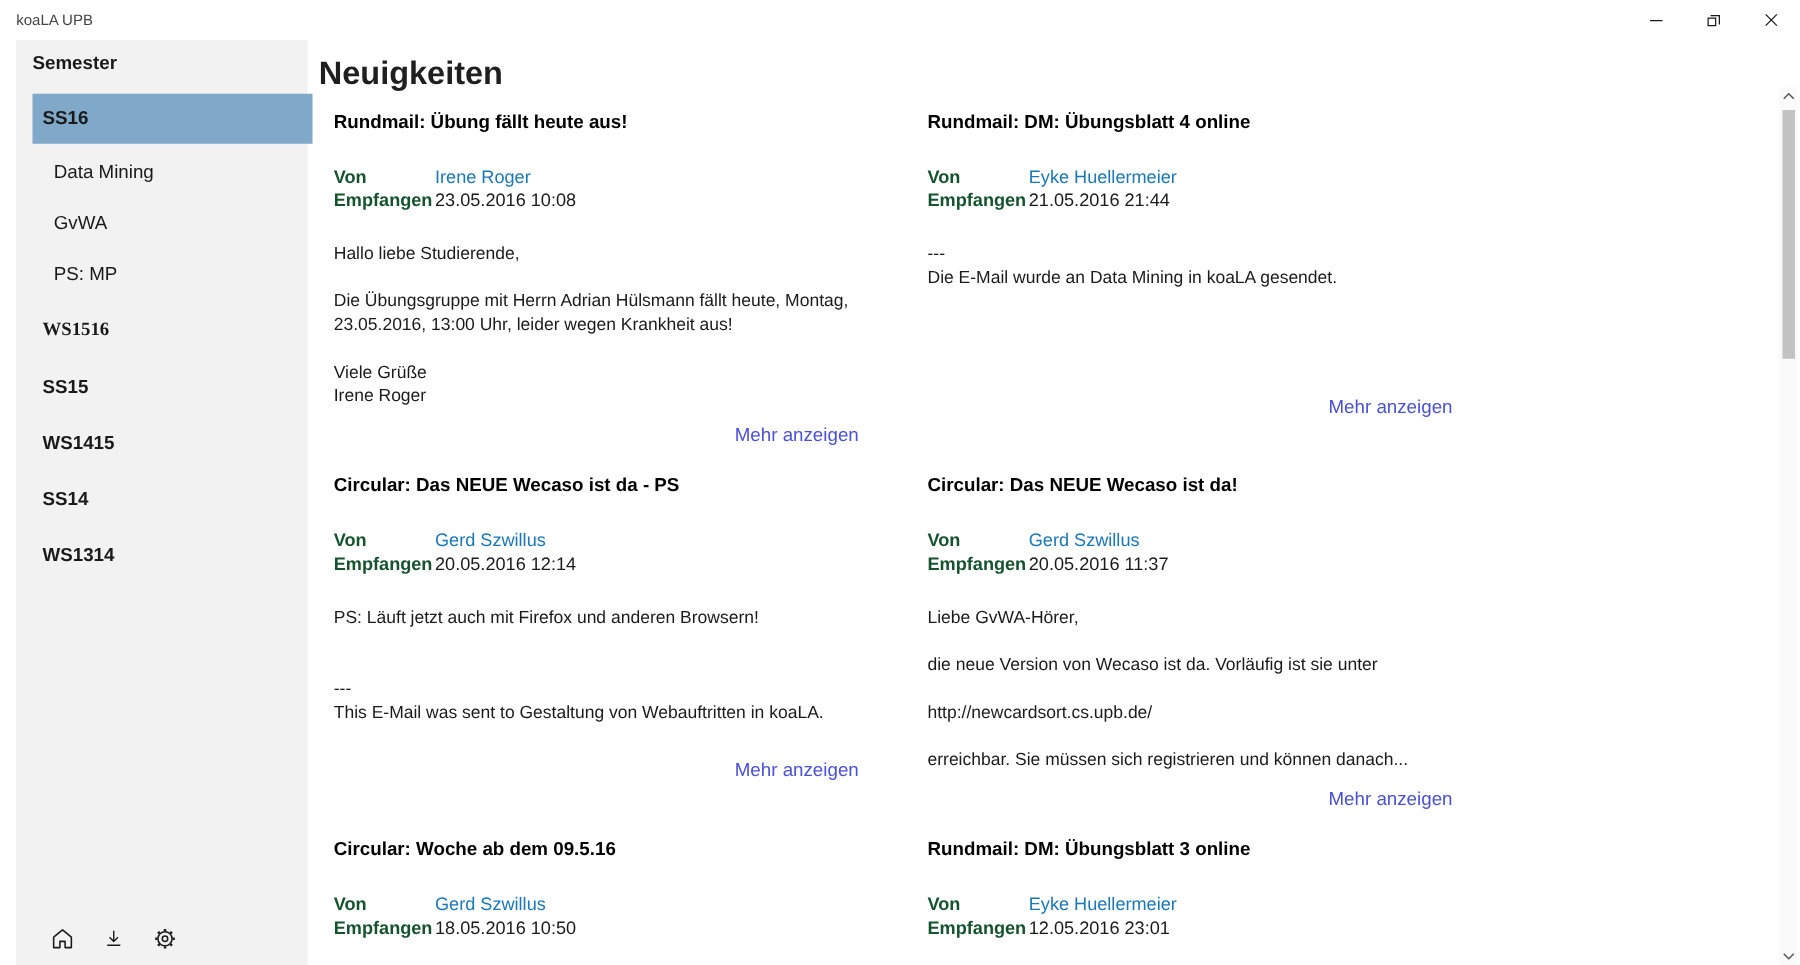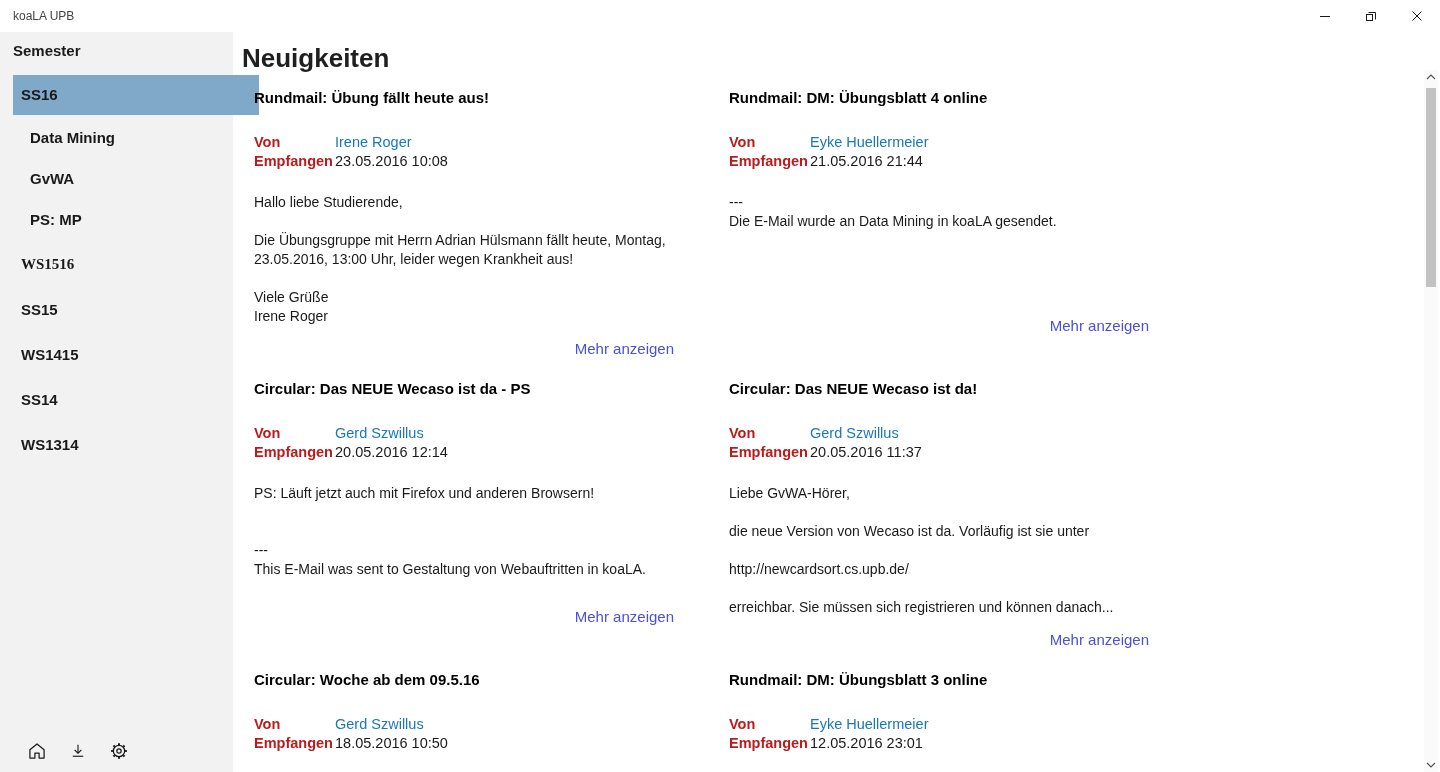--- a/index.html
+++ b/index.html
@@ -7,45 +7,45 @@
               font-family:"Liberation Sans", sans-serif; color:#1a1a1a; }
 
   
   .titlebar { height:32px; display:flex; align-items:center; background:#ffffff; }
   .titlebar-title { font-size:12px; color:#444; padding-left:13px; flex:1; }
   .window-controls { display:flex; height:32px; }
   .win-btn { width:46px; height:32px; border:none; background:transparent;
              display:flex; align-items:center; justify-content:center; cursor:pointer; }
 
   
-  .app { display:flex; height:740px; overflow:hidden; }
+  .app { display:flex; height:740px; overflow:hidden;padding-left:13px; }
 
   
   .sidebar { width:233px; background:#f2f2f2; position:relative; flex-shrink:0; }
   .sidebar-header { margin:10px 0 0 13px; height:24px; font-size:15px; font-weight:bold; }
-  .sitem { margin-left:13px; width:246px; font-size:15px; cursor:pointer; }
+  .sitem { margin-left:13px; width:224px; font-size:15px; cursor:pointer; }
   .sitem.semester { height:45px; line-height:45px; font-weight:bold; padding-left:8px; }
-  .sitem.course   { height:41px; line-height:41px; font-weight:bold; padding-left:17px; }
+  .sitem.course   { height:41px; line-height:41px; font-weight:normal; padding-left:17px; }
   .sitem.selected { height:40px; line-height:40px; background:#7FA8C9; margin-top:9px; }
   .sitem.first-after-sel { margin-top:2px; }
   .sitem.first-sem { margin-top:2px;font-family:Liberation Serif, serif; }
   .sidebar-footer { position:absolute; left:27px; bottom:10px; display:flex; gap:21px; }
   .foot-btn { width:20px; height:22px; background:transparent; border:none; cursor:pointer;
               display:flex; align-items:center; justify-content:center; padding:0; }
 
   
   main { flex:1; padding-left:9px; position:relative; overflow:hidden; }
   .page-title { font-size:26px; font-weight:700; color:#1f1f1f; padding-top:10px; line-height:32px; }
 
   .news-grid { margin-top:14px; display:grid; grid-template-columns:432px 432px;
                column-gap:43px; row-gap:44px; }
   .card { height:247px; display:flex; flex-direction:column; padding-left:12px;gap:13px; }
   .card-title { font-size:15px; font-weight:bold; line-height:20px; color:#000; }
   .meta { margin-top:12px; display:grid; grid-template-columns:81px 1fr; line-height:19px; font-size:14.5px; }
-  .meta-label { color:#b91c1c; font-weight:bold; }
+  .meta-label { color:#14532d; font-weight:bold; }
   .meta-name  { color:#1878B8; cursor:pointer; }
   .meta-date  { color:#1a1a1a; }
   .card-body { margin-top:9px; font-size:14px; line-height:19px; white-space:pre-line; color:#1a1a1a; }
   .more { margin-top:auto; align-self:flex-end; color:#4A50D8; font-size:15px; line-height:19px;
           text-decoration:none; cursor:pointer; }
 
   
   .scrollbar { position:absolute; top:70px; right:2px; width:14px; height:702px; background:#fafafa; }
   .sb-arrow { position:absolute; left:0; width:14px; height:14px; display:flex;
               align-items:center; justify-content:center; cursor:pointer; }

